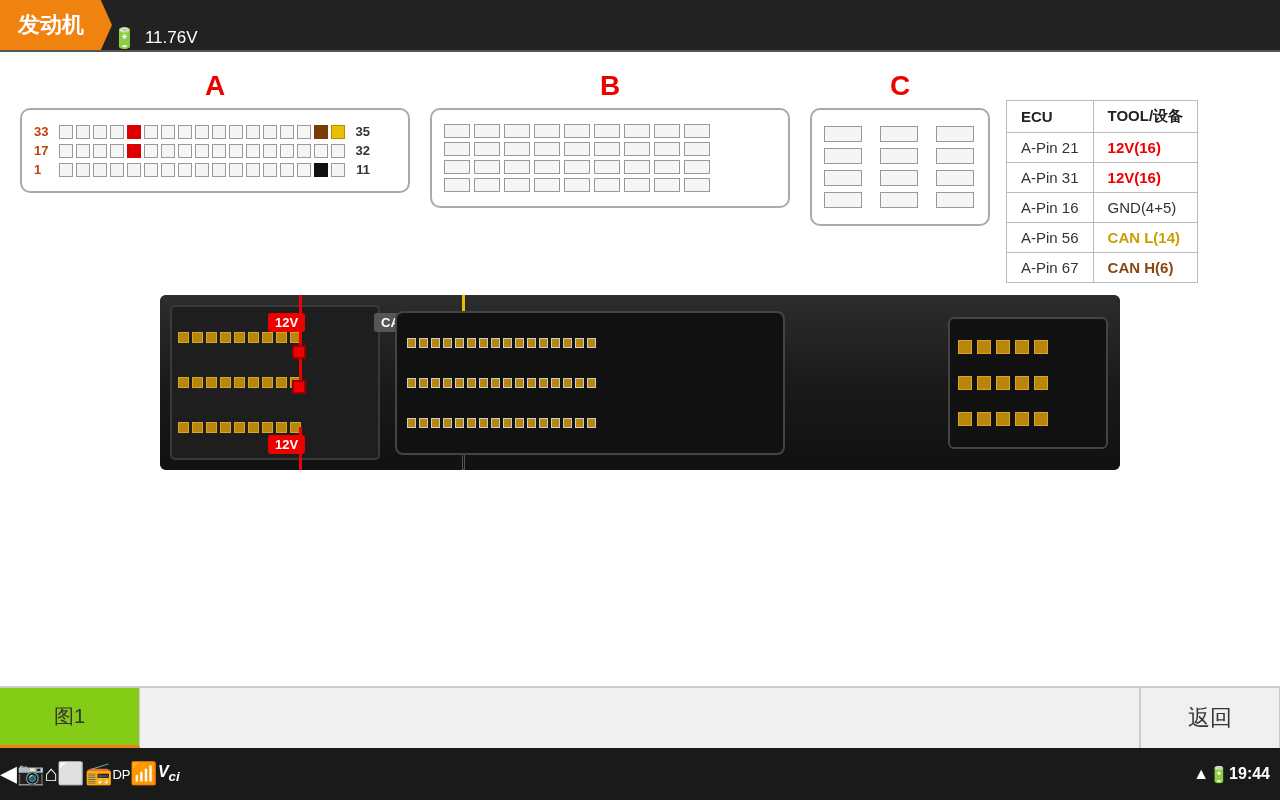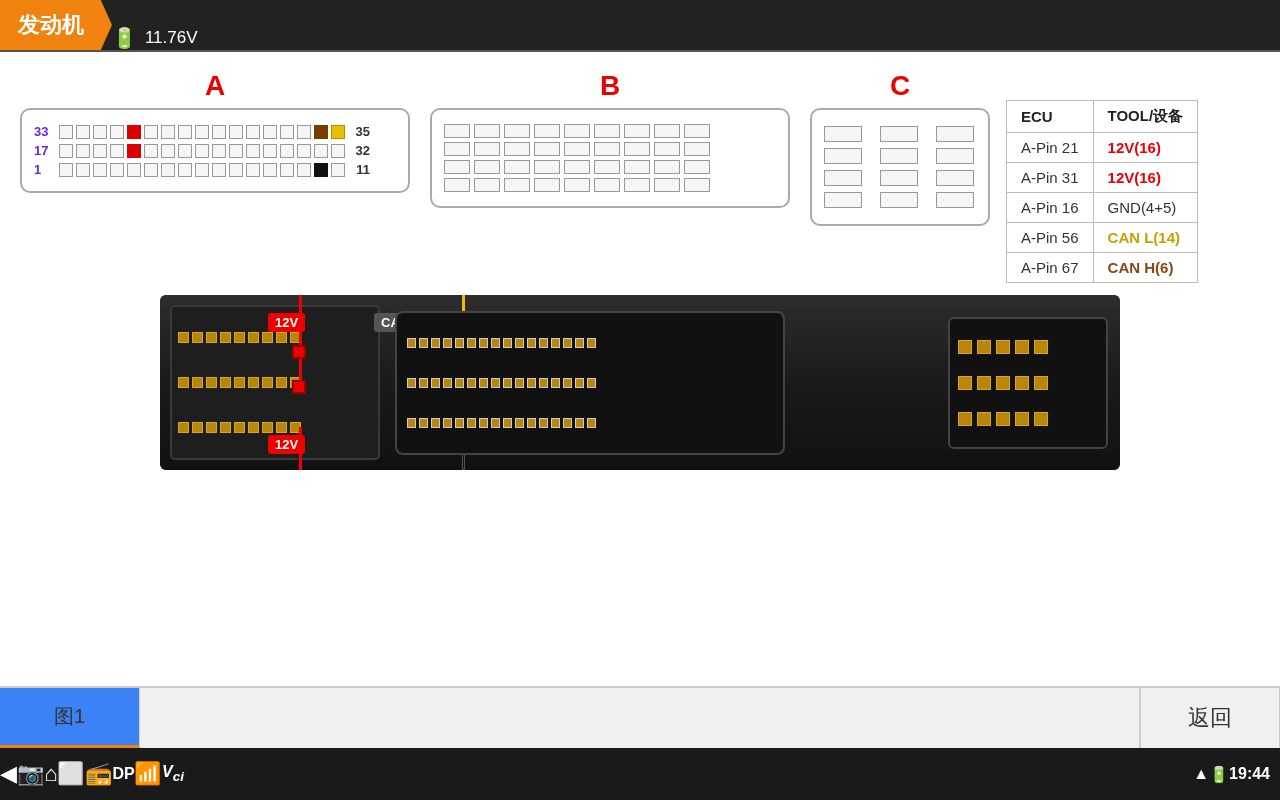--- a/index.html
+++ b/index.html
@@ -30,21 +30,21 @@
     .section-label { color: #e00; font-size: 28px; font-weight: bold; margin-bottom: 6px; }
 
     
     .connector-a-box {
       border: 2px solid #aaa; border-radius: 10px; padding: 10px 12px; width: 390px; background: #fff;
     }
 
     .pin-row {
       display: flex; align-items: center; gap: 3px; margin: 4px 0; font-size: 12px; color: #333;
     }
-    .pin-num { min-width: 22px; font-size: 13px; color: #6d28d9; font-weight: bold; }
+    .pin-num { min-width: 22px; font-size: 13px; color: #c2410c; font-weight: bold; }
     .pin-num-right { min-width: 22px; font-size: 13px; color: #333; font-weight: bold; text-align: right; }
     .pin-box {
       width: 14px; height: 14px; border: 1.5px solid #999; background: #f5f5f5; display: inline-block;
     }
     .pin-box.red-fill { background: #d00; border-color: #d00; }
     .pin-box.brown-fill { background: #7a3b00; border-color: #7a3b00; }
     .pin-box.yellow-fill { background: #e8c000; border-color: #b09000; }
     .pin-box.black-fill { background: #111; border-color: #111; }
 
     
@@ -92,21 +92,21 @@
     .label-gnd { background: #111; color: #fff; bottom: 16px; left: 270px; border: 1px solid #555; }
 
     
     .tab-bar {
       display: flex; height: 62px; background: #f0f0f0; border-top: 2px solid #ccc; width: 100%;
     }
     .tab-item {
       display: flex; align-items: center; justify-content: center;
       font-size: 20px; color: #333; cursor: pointer; border-right: 1px solid #ccc;
     }
-    .tab-item.active { background: #3b82f6; border-bottom: 3px solid #f0820f; }
+    .tab-item.active { background: #84cc16; border-bottom: 3px solid #f0820f; }
     .tab-item-1 { width: 140px; }
     .tab-item-2 { width: 140px; }
     .tab-item-3 { flex: 1; }
     .tab-back { width: 140px; font-size: 22px; color: #333; border-left: 1px solid #ccc; }
 
     
     .nav-bar {
       display: flex; align-items: center; justify-content: space-around;
       height: 52px; background: #1a1a1a; width: 100%;
     }
@@ -475,20 +475,20 @@
     <span>返回</span>
   </div>
 </div>
 
 <div class="nav-bar">
   <span class="nav-icon">◀</span>
   <span class="nav-icon">📷</span>
   <span class="nav-icon">⌂</span>
   <span class="nav-icon">⬜</span>
   <span class="nav-icon">📻</span>
-  <span class="nav-icon" style="font-size:16px;font-weight:bold;">DP</span>
+  <span class="nav-icon" style="font-size:13px;font-weight:normal;">DP</span>
   <span class="nav-icon">📶</span>
   <span class="nav-icon" style="font-size:16px;font-style:italic;font-weight:bold;">V<sub>ci</sub></span>
   <div style="flex:1;"></div>
   <span class="nav-icon" style="font-size:16px;">▲</span>
   <span class="nav-icon" style="font-size:16px;">🔋</span>
   <span class="time-display" style="margin-right:10px;">19:44</span>
 </div>
 
 </body></html>

